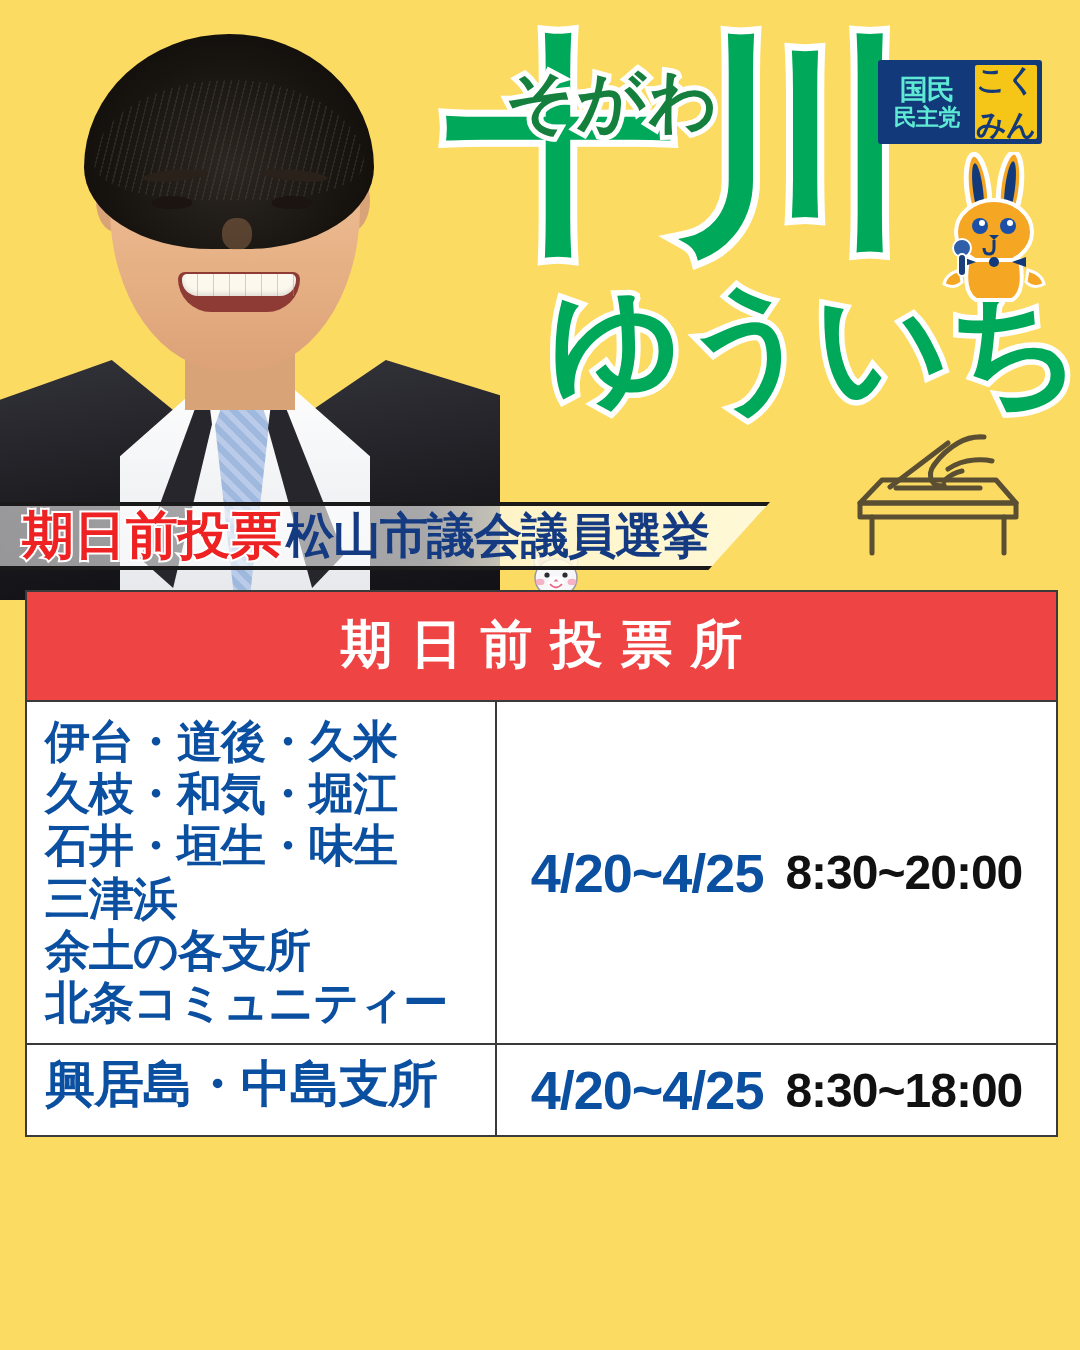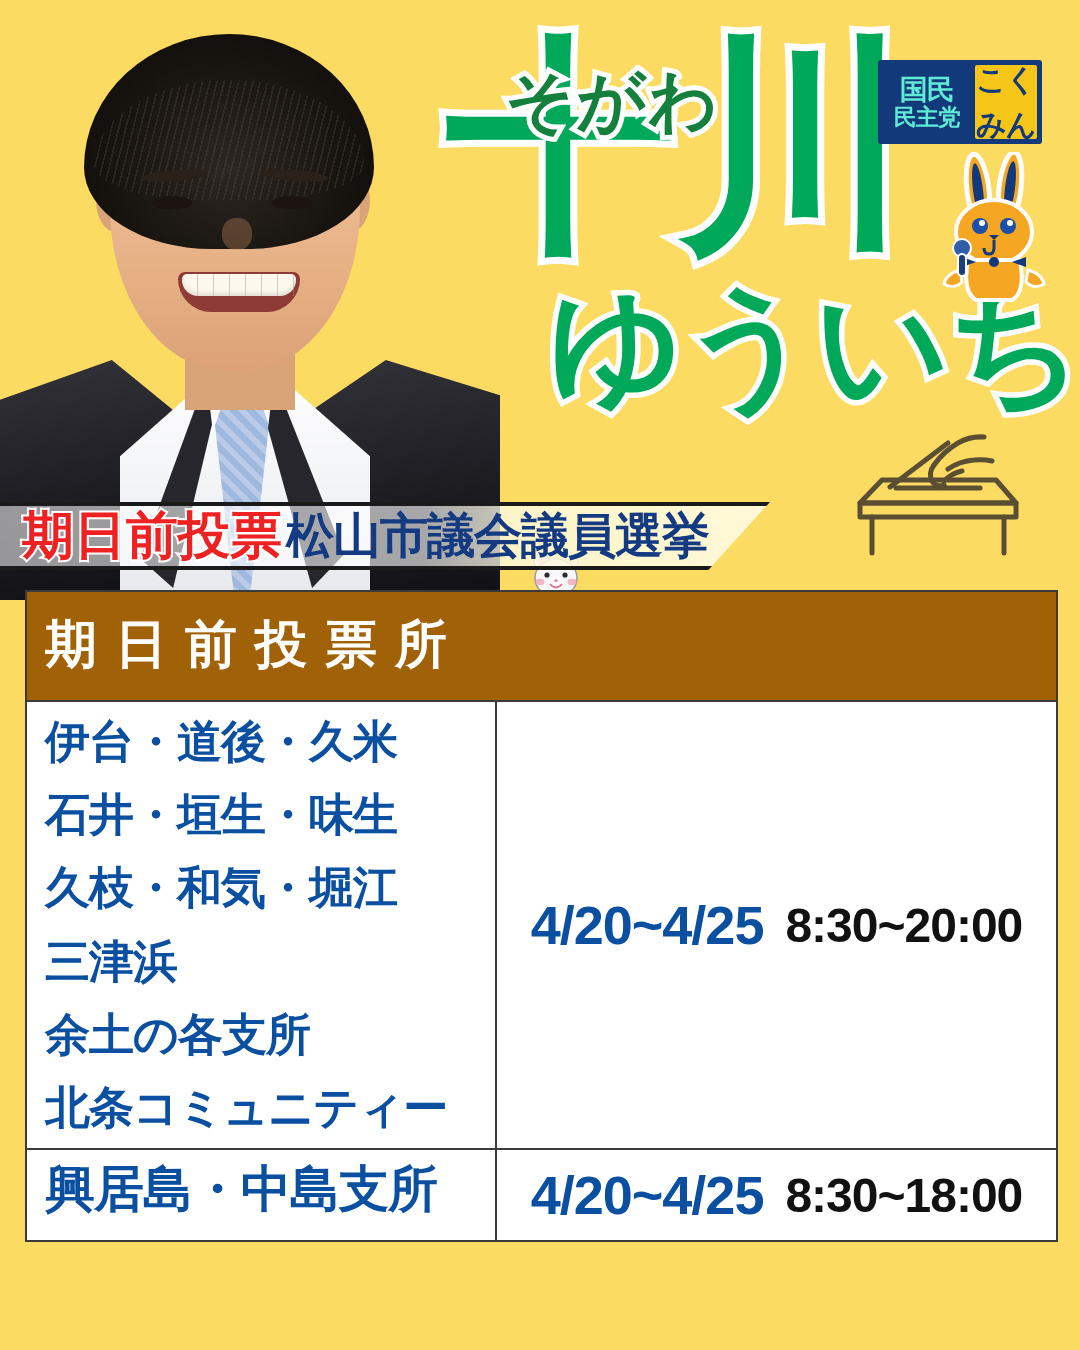--- a/index.html
+++ b/index.html
@@ -151,29 +151,29 @@
     font-size:48px; font-weight:bold; color:#143A82;
     letter-spacing:-1px; white-space:nowrap;
   }
 
   
   .table{
     position:absolute; left:25px; top:590px; width:1033px; z-index:6;
     background:#ffffff; border:2px solid #3a3a3a;
   }
   .t-head{
-    background:#a16207; color:#ffffff;
-    font-size:52px; font-weight:bold; 
+    background:#ef4444; color:#ffffff;
+    font-size:52px; font-weight:bold; text-align:center;
     padding:18px 0 20px; letter-spacing:18px; text-indent:18px;
   }
   .t-row{ display:flex; border-top:2px solid #3a3a3a; }
   .t-cell-place{
     flex:0 0 470px; border-right:2px solid #3a3a3a;
     padding:14px 0 14px 18px;
-    display:flex; flex-direction:column; justify-content:center;gap:21px;
+    display:flex; flex-direction:column; justify-content:center;
   }
   .place-line{
     font-size:45px; font-weight:bold; color:#0B4FA0;
     line-height:1.16; letter-spacing:-1px; white-space:nowrap;
   }
   .t-cell-when{
     flex:1; display:flex; align-items:center; justify-content:center; gap:22px;
     padding:14px 10px;
   }
   .when-date{
@@ -284,22 +284,22 @@
   <span class="banner-red">期日前投票</span>
   <span class="banner-blue">松山市議会議員選挙</span>
 </div>
 
 <div class="table">
   <div class="t-head">期日前投票所</div>
 
   <div class="t-row row-1">
     <div class="t-cell-place">
       <div class="place-line">伊台・道後・久米</div>
+      <div class="place-line">久枝・和気・堀江</div>
       <div class="place-line">石井・垣生・味生</div>
-      <div class="place-line">久枝・和気・堀江</div>
       <div class="place-line">三津浜</div>
       <div class="place-line">余土の各支所</div>
       <div class="place-line">北条コミュニティー</div>
     </div>
     <div class="t-cell-when">
       <span class="when-date">4/20~4/25</span>
       <span class="when-time">8:30~20:00</span>
     </div>
   </div>
 

